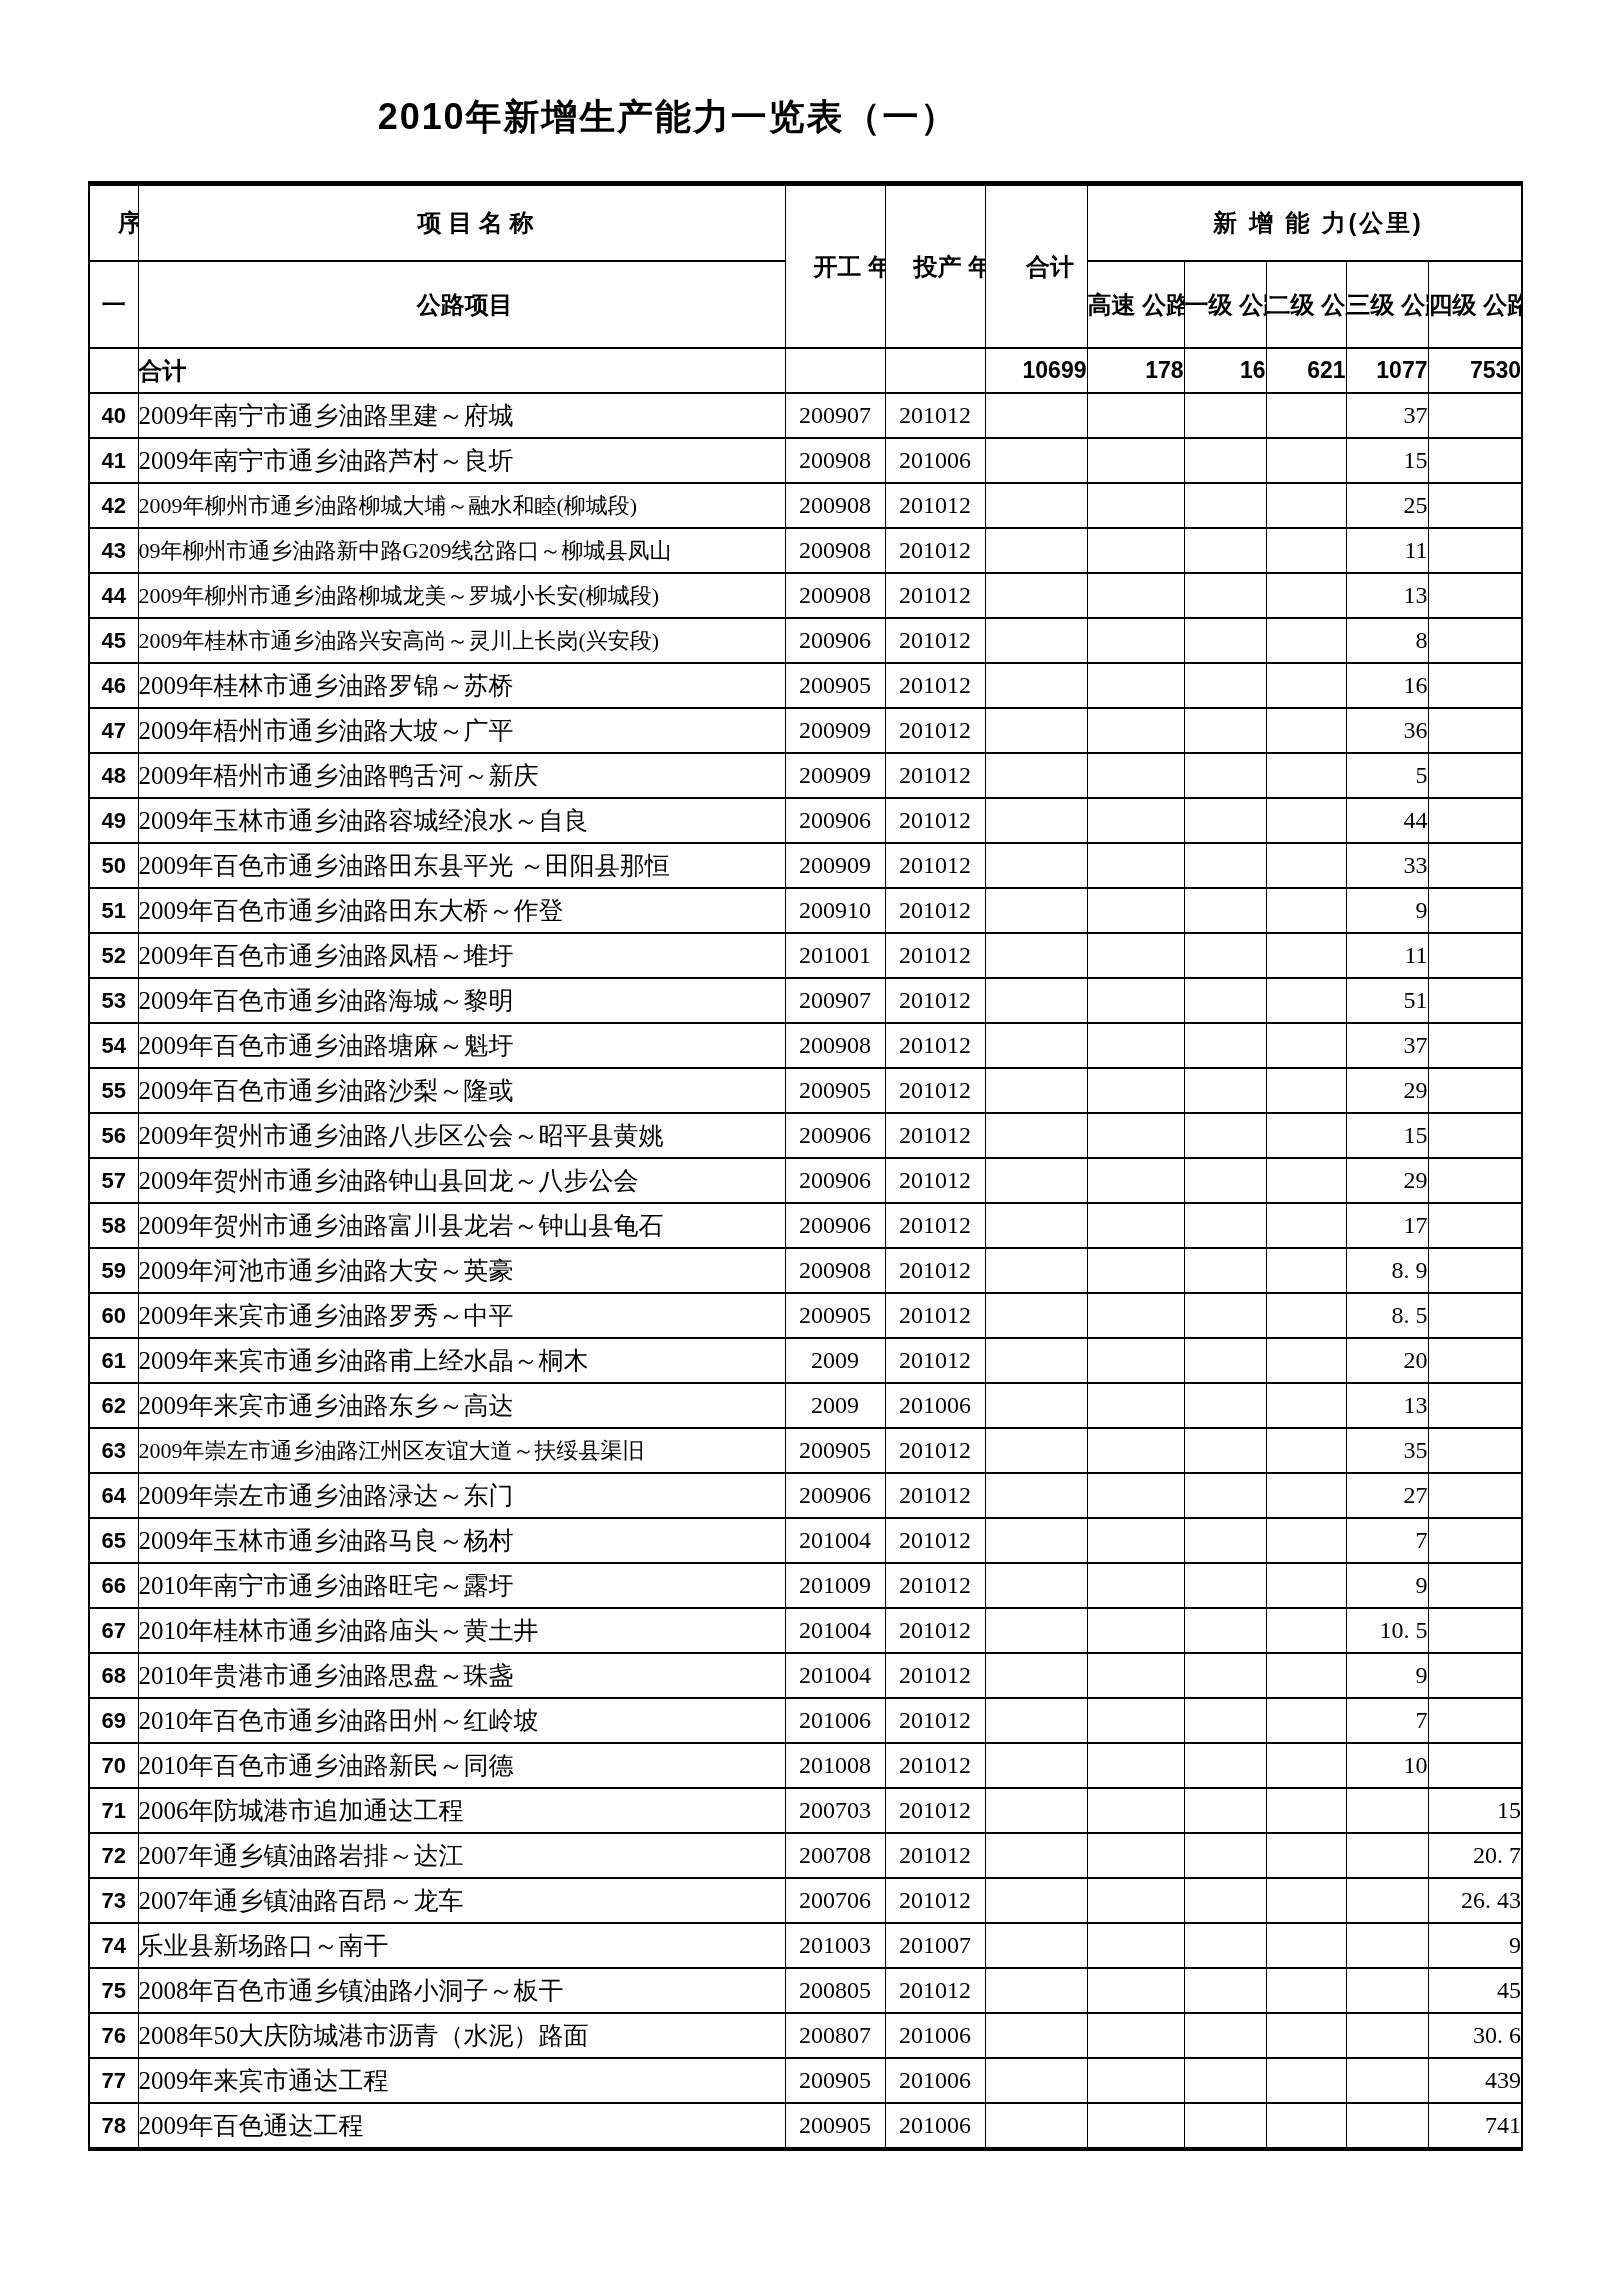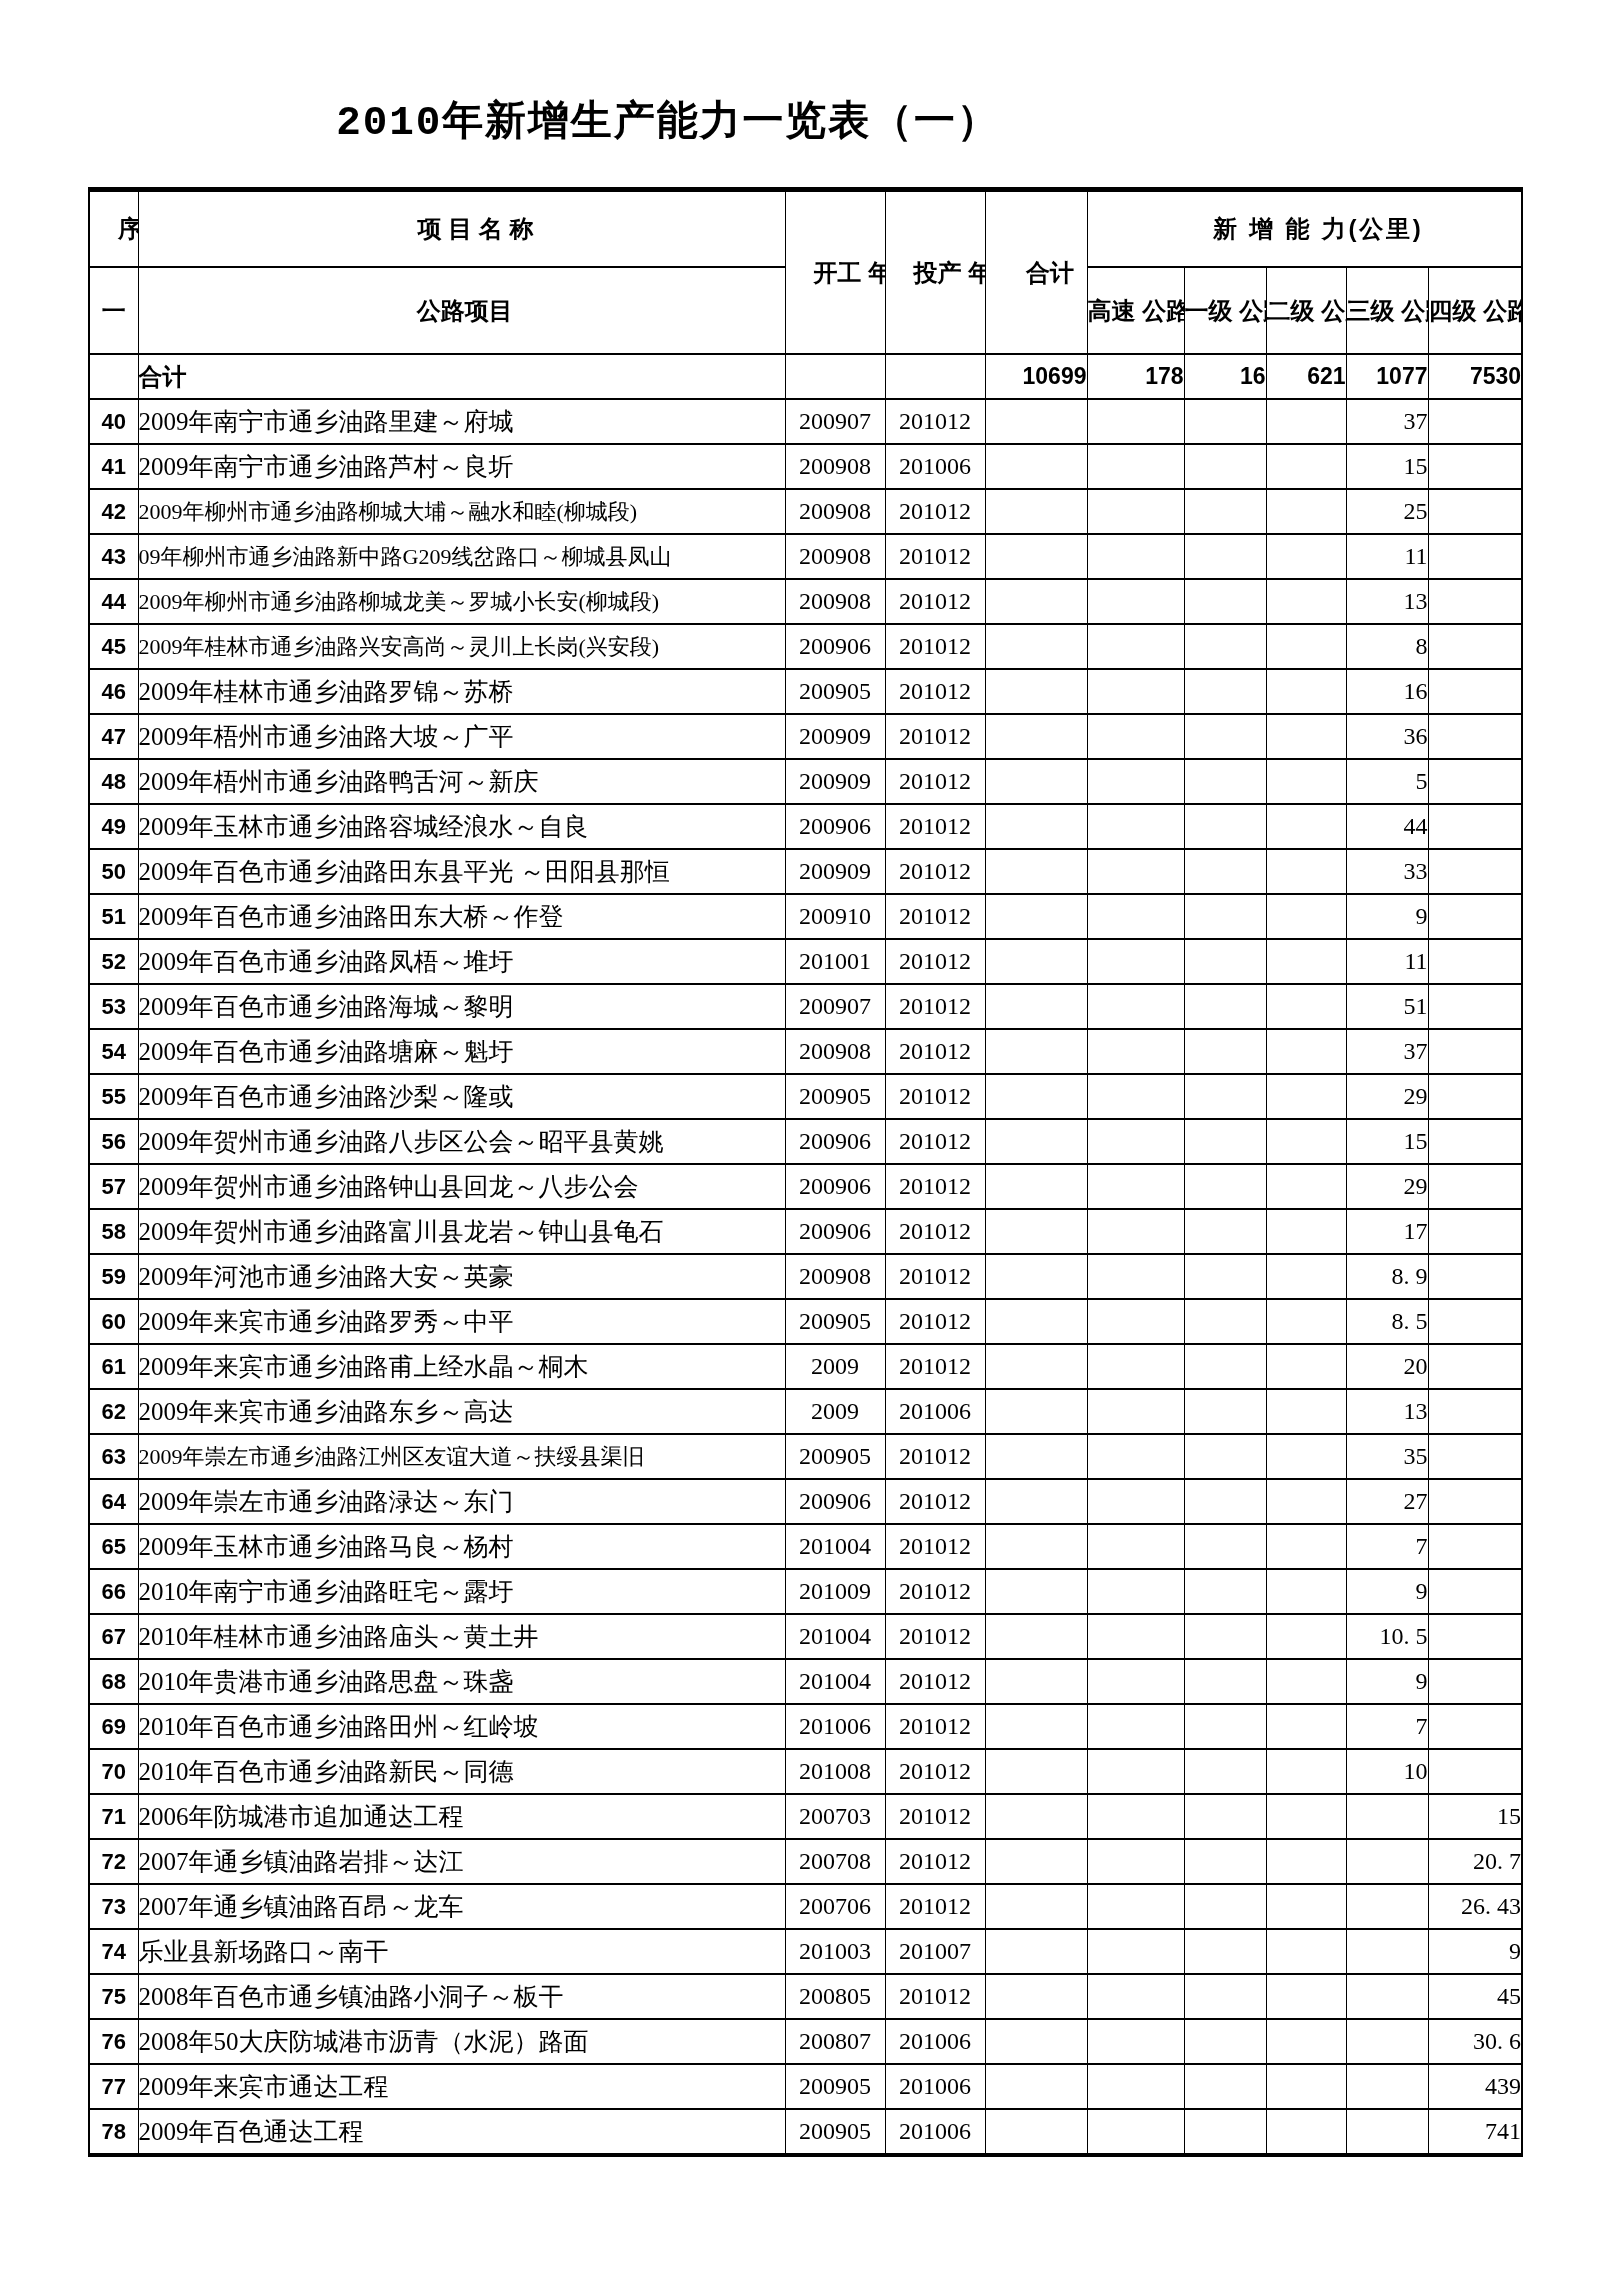--- a/index.html
+++ b/index.html
@@ -9,24 +9,24 @@
     height: 2285px;
     background: #ffffff;
     color: #000;
     font-family: "Liberation Serif", "DejaVu Serif", serif;
     overflow: hidden;
   }
   .title {
     padding-top: 93px;
     width: 1336px;
     text-align: center;
-    font-size: 41px;
+    font-size: 36px;
     font-weight: bold;
     letter-spacing: 1.9px;
-    font-family: Liberation Mono, monospace;
+    font-family: Liberation Sans, sans-serif;
   }
   table.grid {
     border-collapse: collapse;
     table-layout: fixed;
     margin-left: 88px;
     margin-top: 39px;
     width: 1432px;
     border-top: 5.6px solid #000;
     border-bottom: 4.6px solid #000;
     border-left: 2.8px solid #000;

